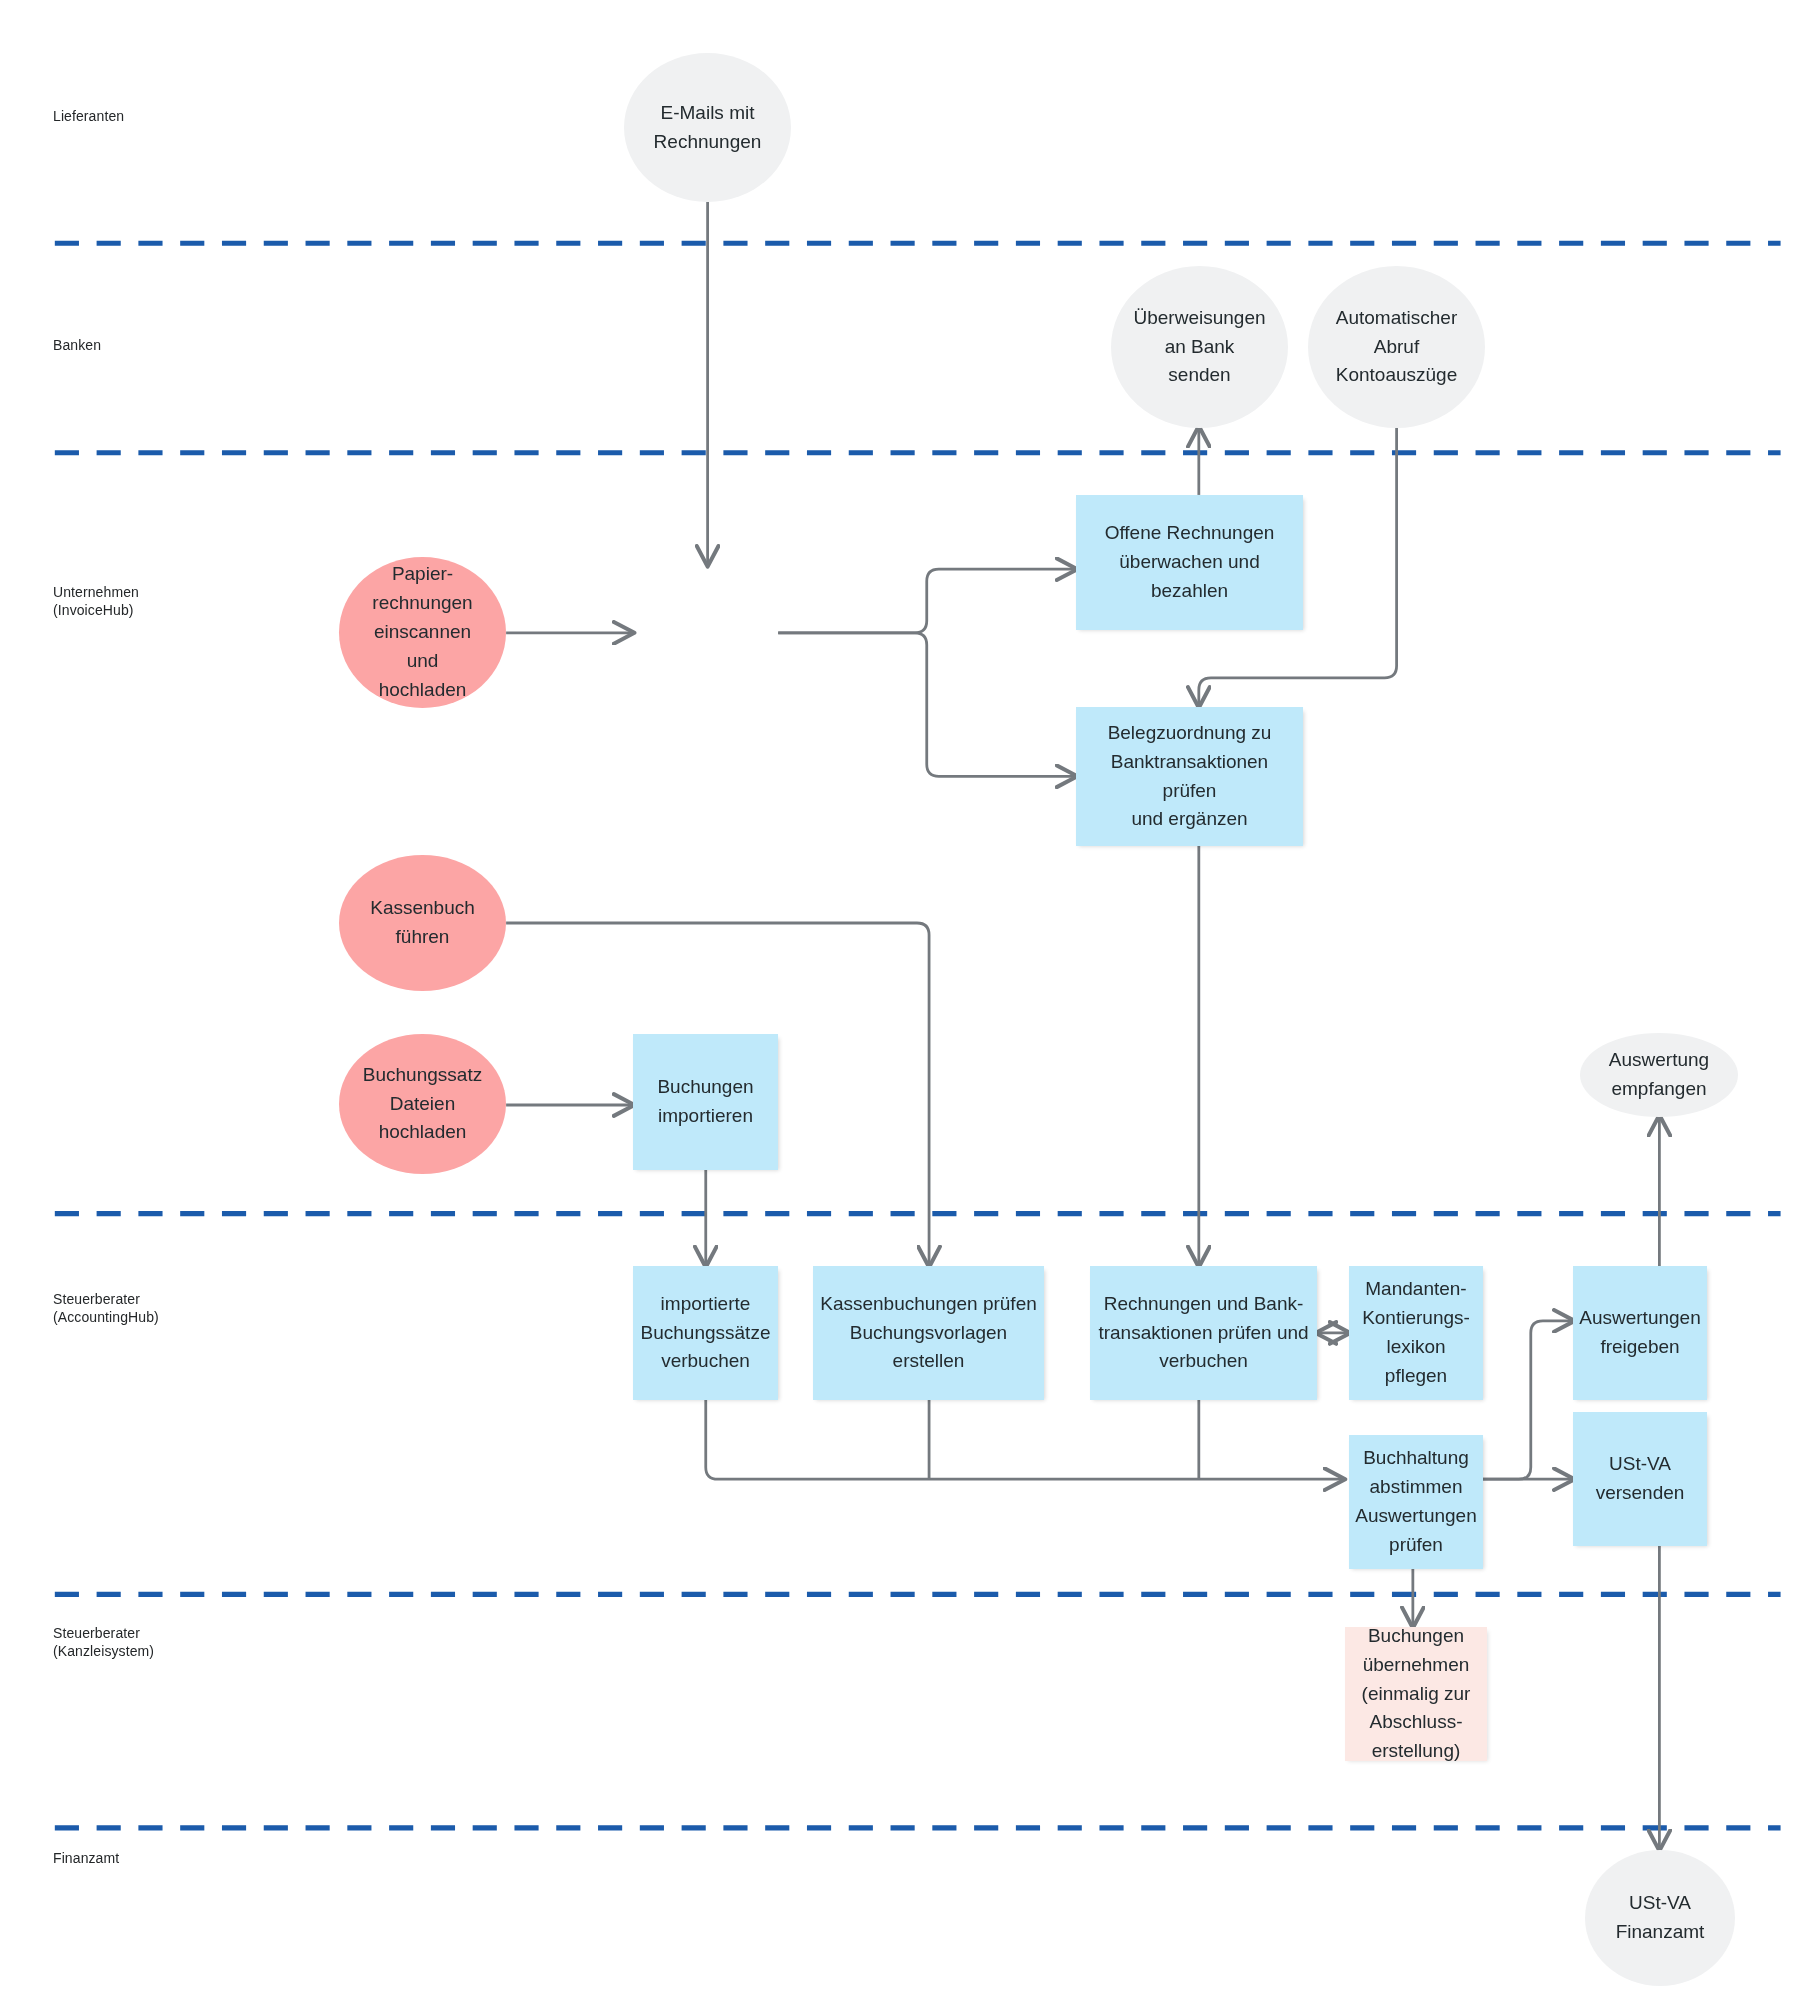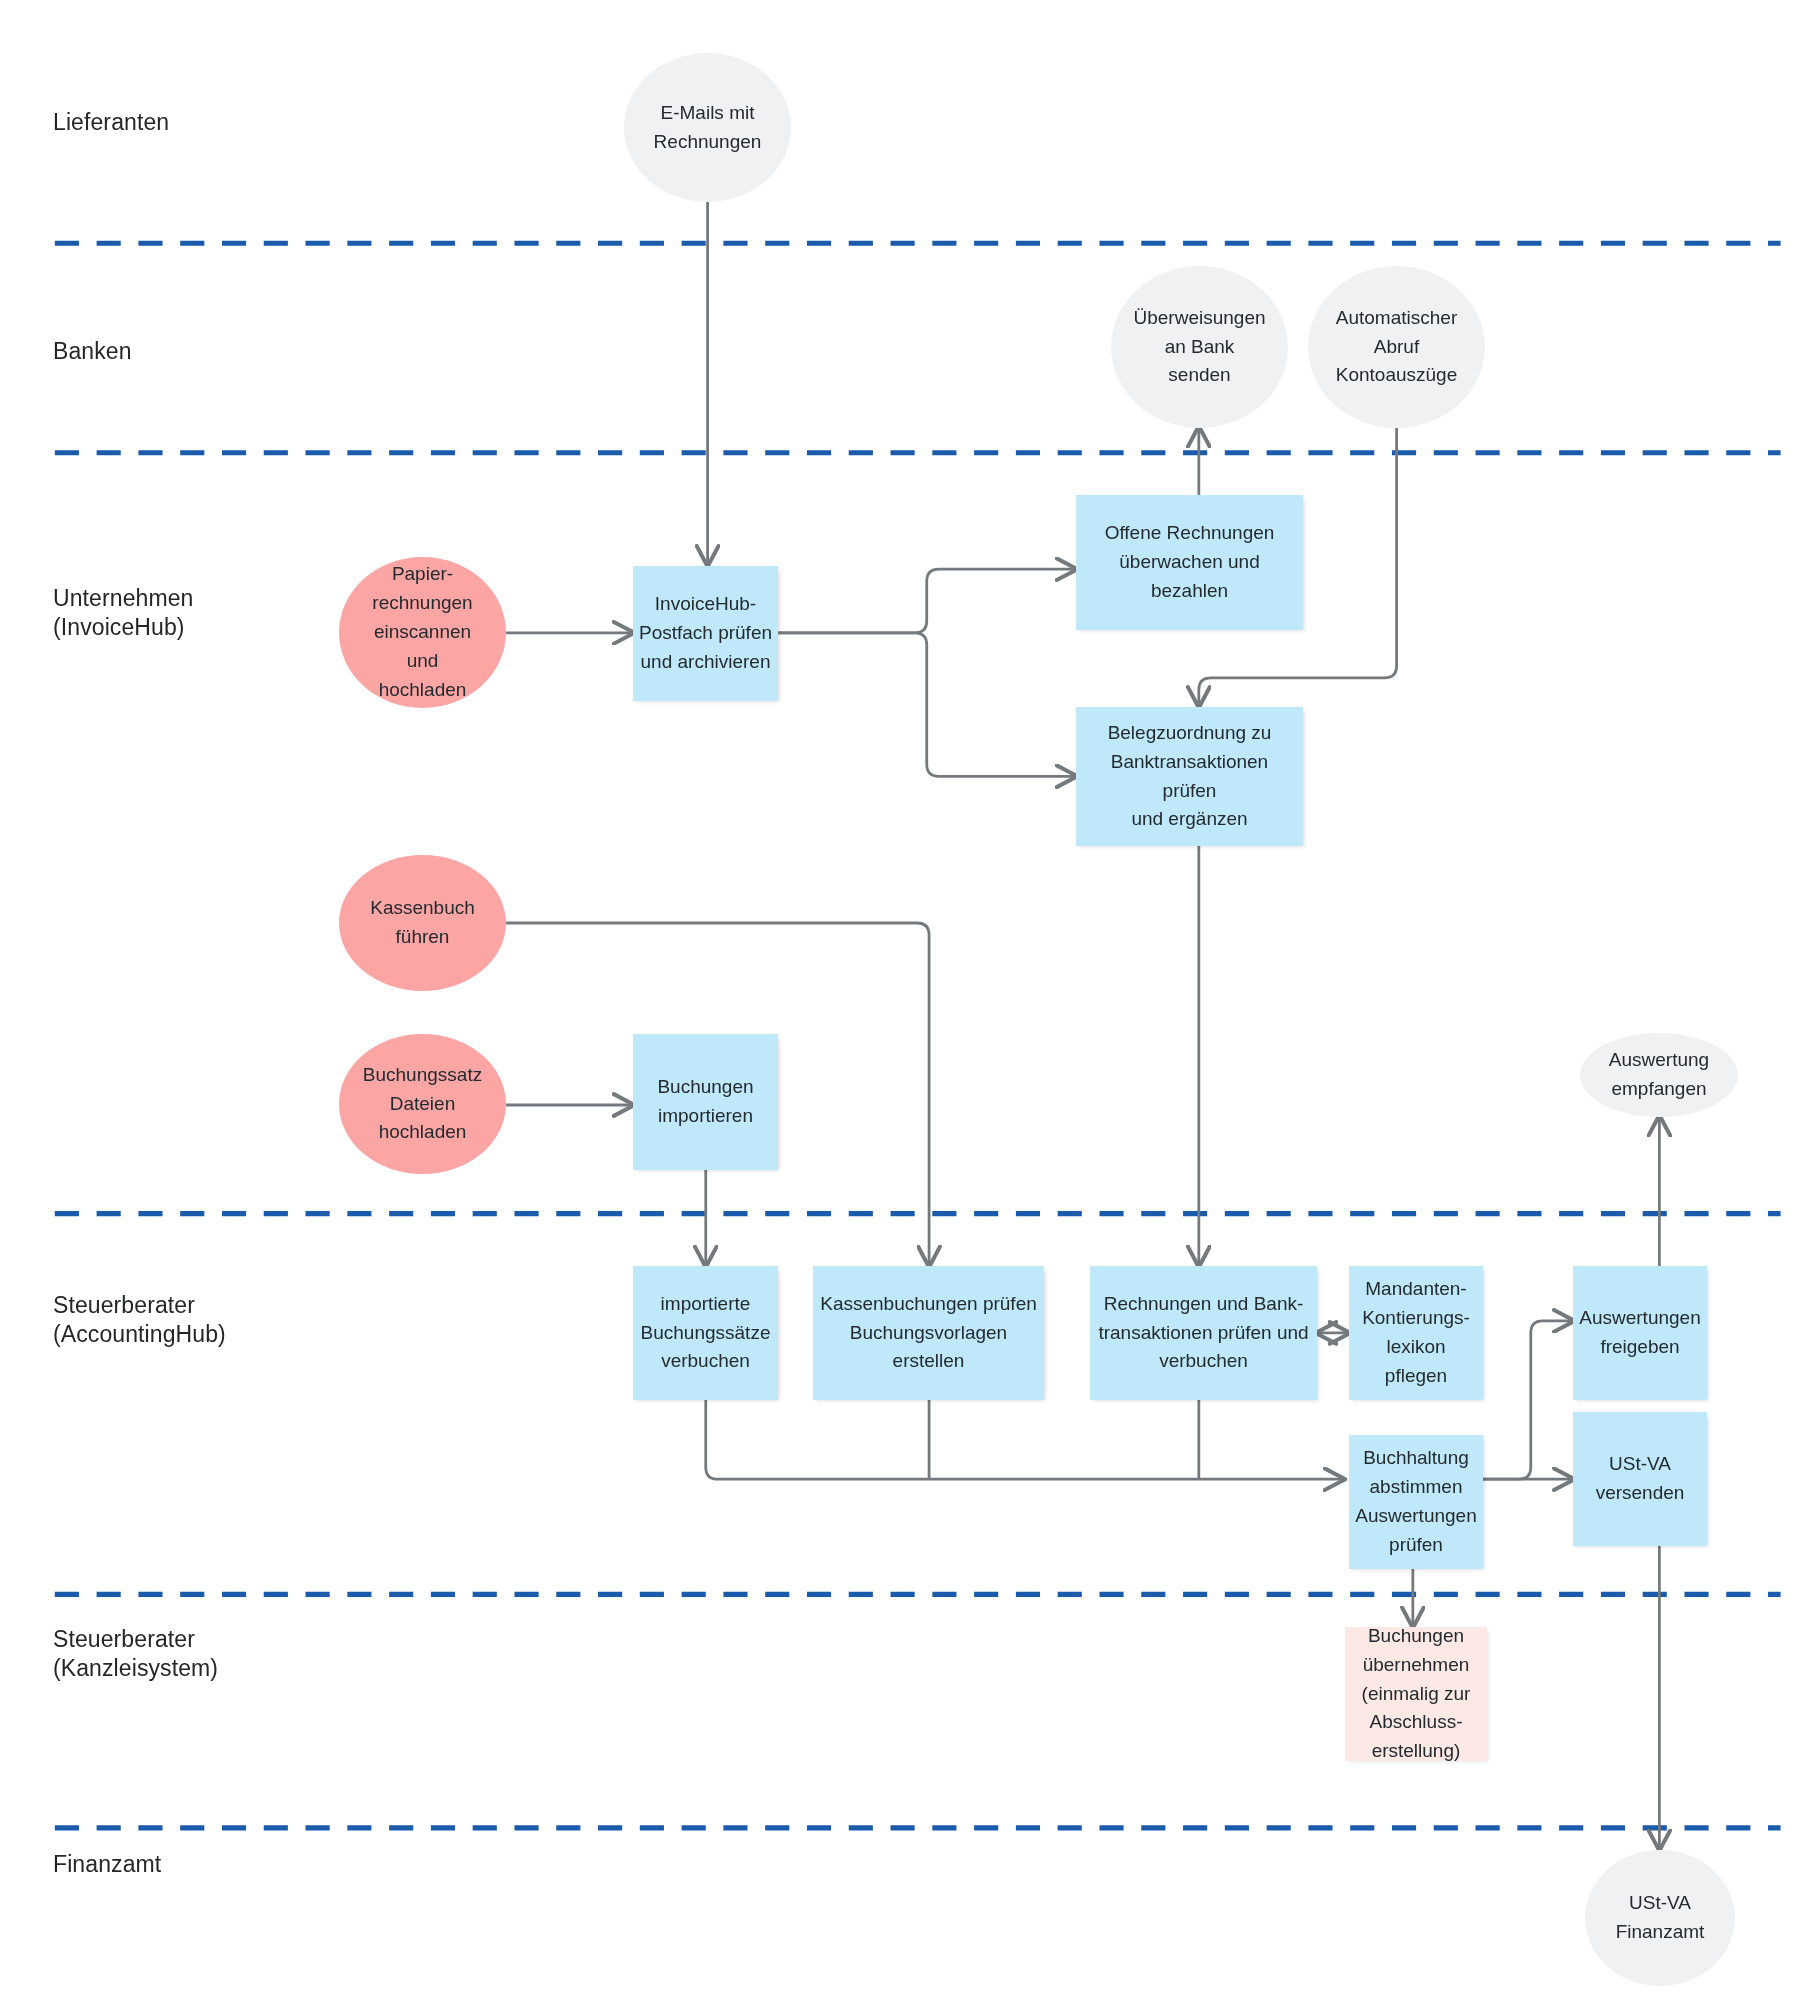--- a/index.html
+++ b/index.html
@@ -2,21 +2,21 @@
 <html style="font-size:7.4px"><head>
 <meta charset="utf-8">
 <style>
   html,body{margin:0;padding:0;background:#ffffff;}
   body{font-family:"Liberation Sans","DejaVu Sans",sans-serif;color:#24292e;}
   #stage{position:relative;width:1821px;height:2015px;background:#fff;overflow:hidden;}
 
   
   .lane-label{
     position:absolute;
-    font-size:23px;
+    font-size:14px;
     line-height:1.28;
     color:#242729;
     font-weight:400;
     letter-spacing:0.1px;
     white-space:pre-line;
   }
 
   
   #edges{position:absolute;left:0;top:0;width:1821px;height:2015px;}
   .edge{fill:none;stroke:#74797e;stroke-width:6;stroke-linecap:butt;stroke-linejoin:round;}
@@ -131,23 +131,20 @@
 senden</div>
   <div class="node ev-grey" style="left:1308px; top:266px; width:177px; height:162px;">Automatischer
 Abruf
 Kontoauszüge</div>
 
   <div class="node ev-blue" style="left:339px; top:557px; width:167px; height:151px;">Papier-
 rechnungen
 einscannen
 und
 hochladen</div>
-  <div class="node task" style="left:633px; top:566px; width:145px; height:135px;">InvoiceHub-
-Postfach prüfen
-und archivieren</div>
   <div class="node task" style="left:1076px; top:495px; width:227px; height:135px;">Offene Rechnungen
 überwachen und bezahlen</div>
   <div class="node task" style="left:1076px; top:707px; width:227px; height:139px;">Belegzuordnung zu
 Banktransaktionen prüfen
 und ergänzen</div>
   <div class="node ev-blue" style="left:339px; top:855px; width:167px; height:136px;">Kassenbuch
 führen</div>
   <div class="node ev-blue" style="left:339px; top:1034px; width:167px; height:140px;">Buchungssatz
 Dateien
 hochladen</div>

